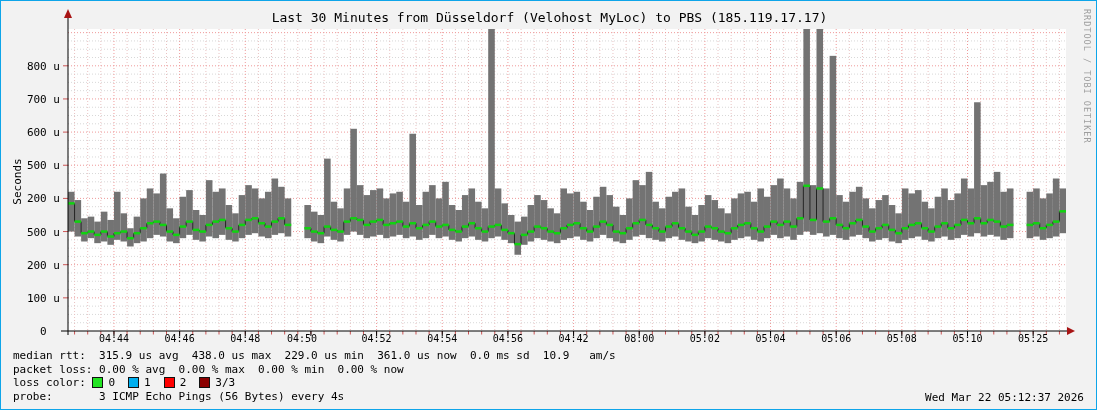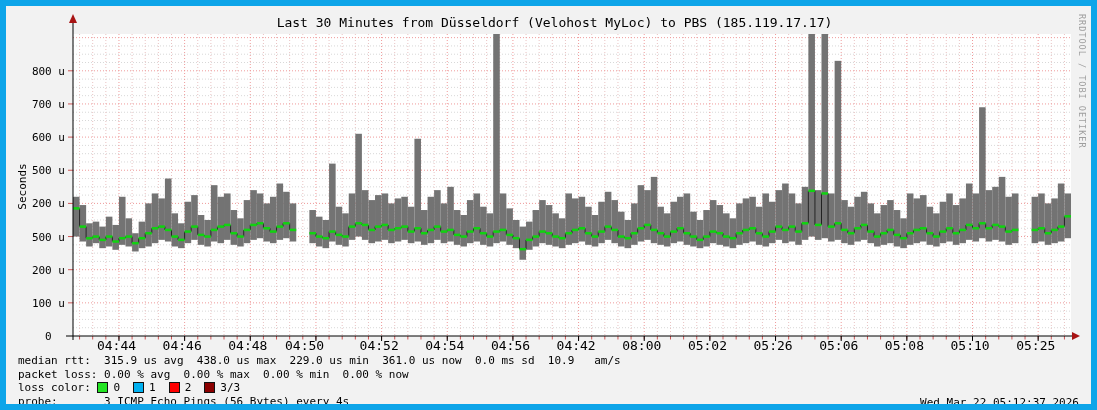--- a/index.html
+++ b/index.html
@@ -1,18 +1,18 @@
 <!DOCTYPE html>
 <html><head>
 <meta charset="utf-8">
 <style>
   html,body{margin:0;padding:0;background:#e9e9e9;}
   .canvas{
     position:relative;width:1097px;height:410px;
-    background:#f2f2f2;border:6px solid #0ea5e9;box-sizing:border-box;
+    background:#f2f2f2;border:1px solid #0ea5e9;box-sizing:border-box;
     font-family:"DejaVu Sans Mono","Liberation Mono",monospace;
     color:#000;overflow:hidden;
   }
   .title{
     position:absolute;top:9px;left:0;width:1097px;text-align:center;
     font-size:13px;letter-spacing:0;white-space:pre;
   }
   .ylabel{
     position:absolute;left:-64px;top:174px;width:160px;text-align:center;
     font-size:11px;transform:rotate(-90deg);transform-origin:center;
@@ -20,21 +20,21 @@
   .watermark{
     position:absolute;right:4px;top:8px;
     font-size:8.5px;color:#9e9e9e;letter-spacing:1px;
     writing-mode:vertical-rl;white-space:pre;
   }
   svg{position:absolute;left:0;top:0;}
   .ytick{
     position:absolute;width:52px;text-align:right;font-size:11px;white-space:pre;
   }
   .xtick{
-    position:absolute;width:44px;text-align:left;font-size:13px;white-space:pre;
+    position:absolute;width:44px;text-align:center;font-size:10px;white-space:pre;
   }
   .stats{
     position:absolute;left:12px;font-size:11px;line-height:13.5px;white-space:pre;
   }
   .legendline{
     position:absolute;left:12px;display:flex;align-items:center;
     font-size:11px;white-space:pre;
   }
   .swatch{
     display:inline-block;width:9px;height:9px;border:1px solid #111;
@@ -728,21 +728,21 @@
       <span class="xtick" style="left: 90.9605px; top: 332px;">04:44</span>
       <span class="xtick" style="left: 156.618px; top: 332px;">04:46</span>
       <span class="xtick" style="left: 222.276px; top: 332px;">04:48</span>
       <span class="xtick" style="left: 279px; top: 332px;">04:50</span>
       <span class="xtick" style="left: 353.592px; top: 332px;">04:52</span>
       <span class="xtick" style="left: 419.25px; top: 332px;">04:54</span>
       <span class="xtick" style="left: 484.908px; top: 332px;">04:56</span>
       <span class="xtick" style="left: 550.566px; top: 332px;">04:42</span>
       <span class="xtick" style="left: 616.224px; top: 332px;">08:00</span>
       <span class="xtick" style="left: 681.882px; top: 332px;">05:02</span>
-      <span class="xtick" style="left: 747.539px; top: 332px;">05:26</span>
+      <span class="xtick" style="left: 747.539px; top: 332px;">05:04</span>
       <span class="xtick" style="left: 813.197px; top: 332px;">05:06</span>
       <span class="xtick" style="left: 878.855px; top: 332px;">05:08</span>
       <span class="xtick" style="left: 944.513px; top: 332px;">05:10</span>
       <span class="xtick" style="left: 1010.17px; top: 332px;">05:25</span>
     </div>
 
   <div class="stats" style="top:348px">median rtt:  315.9 us avg  438.0 us max  229.0 us min  361.0 us now  0.0 ms sd  10.9   am/s</div>
   <div class="stats" style="top:361.5px">packet loss: 0.00 % avg  0.00 % max  0.00 % min  0.00 % now</div>
   <div class="legendline" style="top:374.5px">
     <span>loss color: </span>

